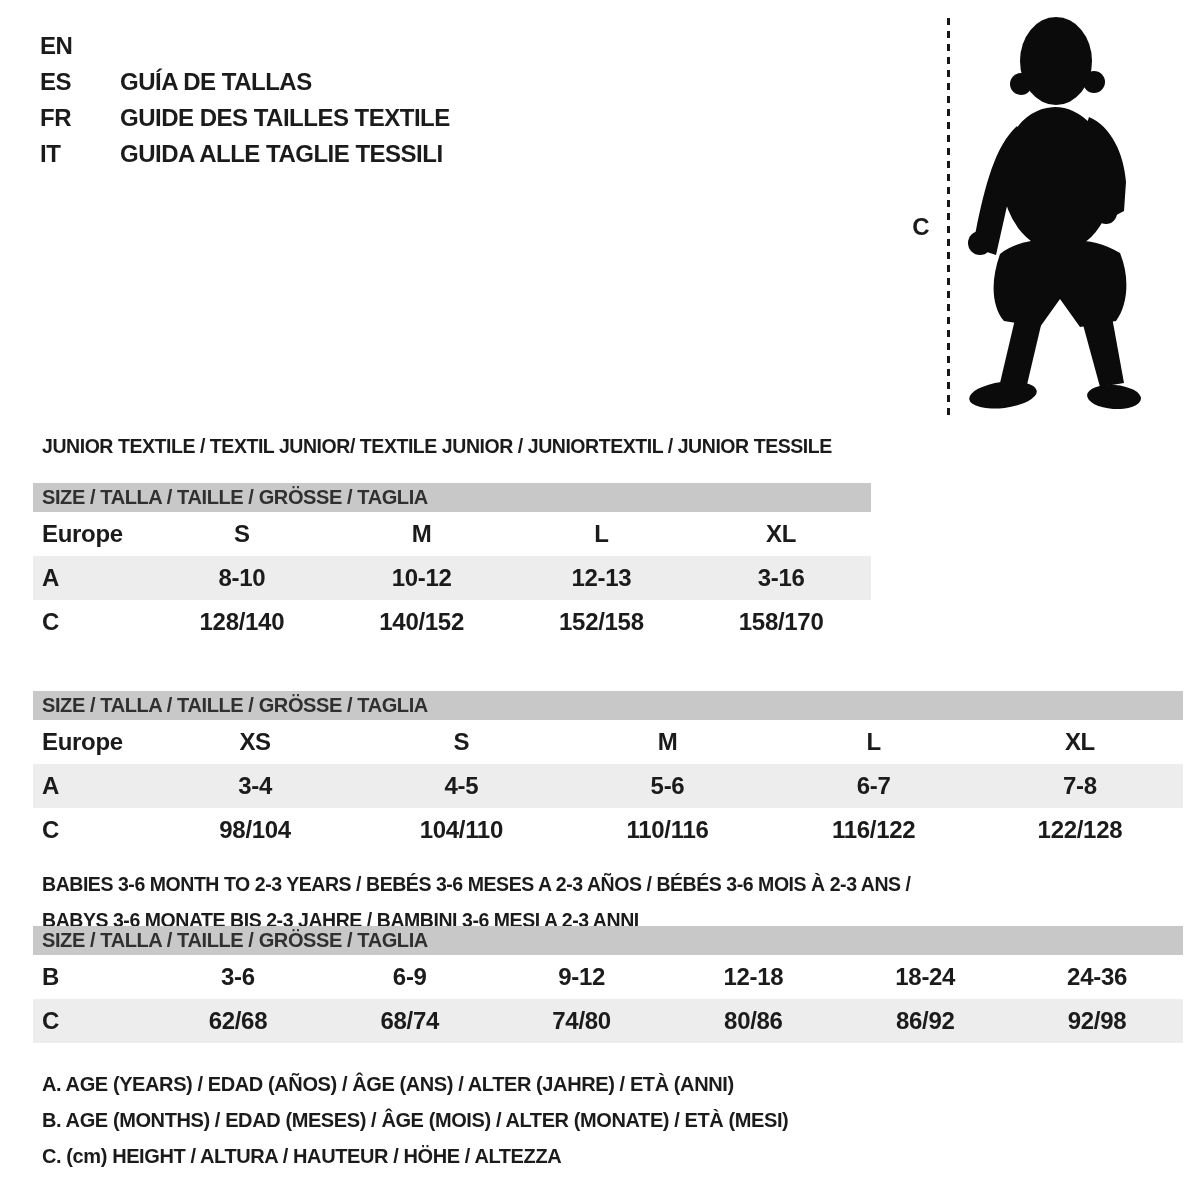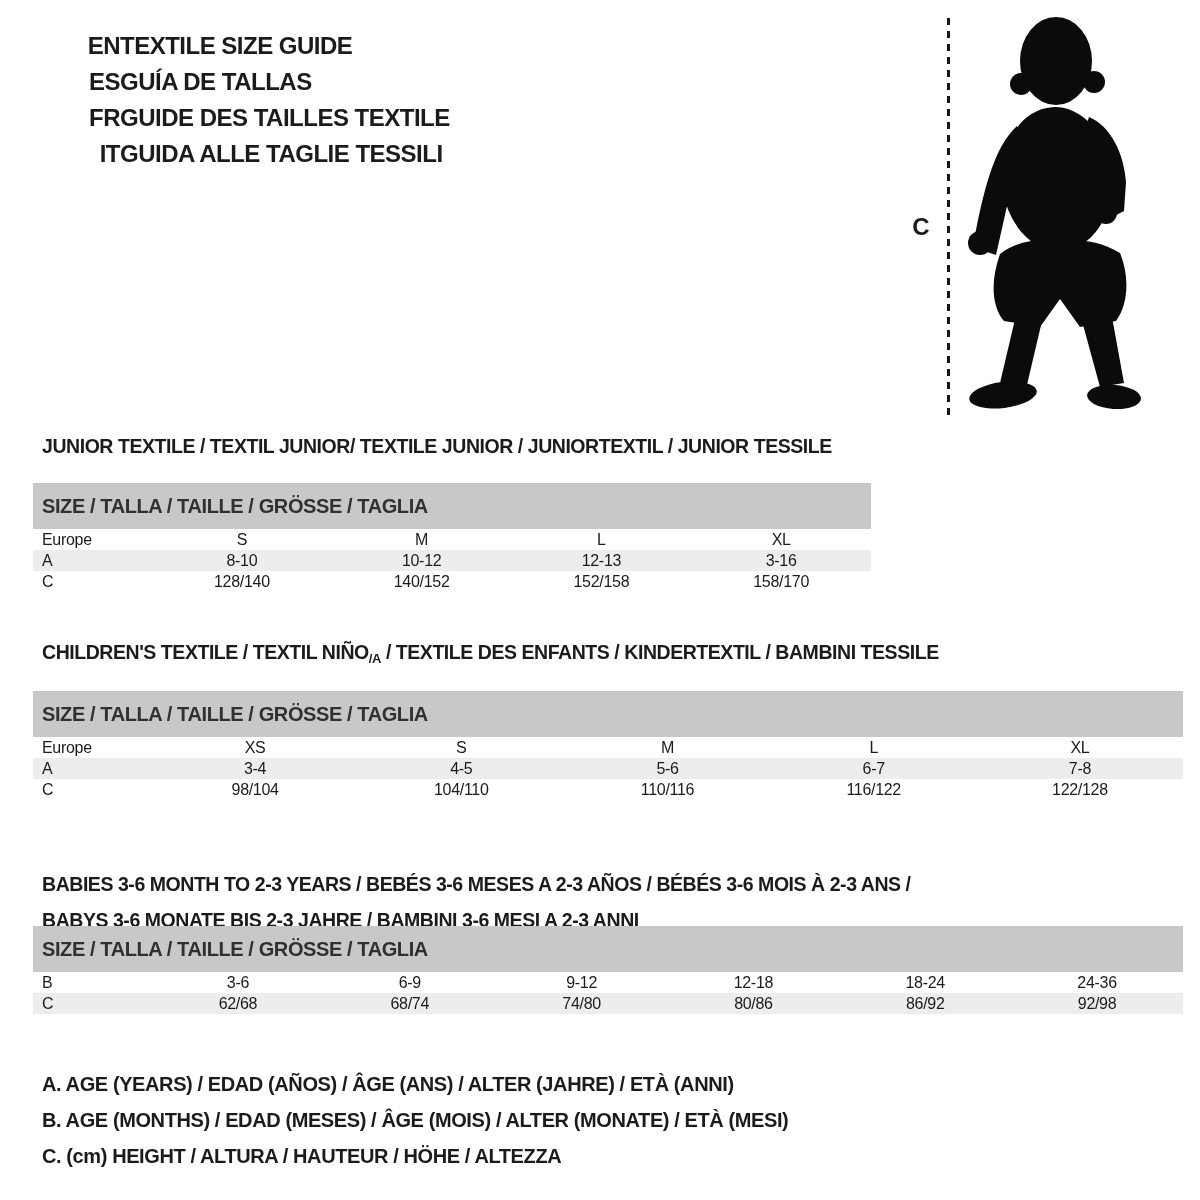--- a/index.html
+++ b/index.html
@@ -2,58 +2,57 @@
 <html><head>
 <meta charset="utf-8">
 <style>
   html,body{margin:0;padding:0;background:#ffffff;}
   .page{
     position:relative;width:1200px;height:1200px;background:#ffffff;
     font-family:"Liberation Sans", sans-serif;color:#1b1b1b;overflow:hidden;
   }
   
   .lang-block{position:absolute;left:40px;top:28px;}
-  .lang-row{display:flex;align-items:center;height:36px;font-weight:bold;font-size:24px;letter-spacing:-0.5px;white-space:nowrap;text-align:right;}
+  .lang-row{display:flex;align-items:center;height:36px;font-weight:bold;font-size:24px;letter-spacing:-0.5px;white-space:nowrap;}
   .lang-code{width:80px;flex:none;}
   
   .measure-line{
     position:absolute;left:947px;top:18px;width:3px;height:397px;
     background:repeating-linear-gradient(to bottom,#161616 0 7px,transparent 7px 13px);
   }
   .c-label{position:absolute;left:905px;top:213px;width:32px;text-align:center;font-size:24px;font-weight:bold;}
   .silhouette{position:absolute;left:963px;top:14px;}
   
   .sec-heading{position:absolute;left:42px;font-size:19.5px;font-weight:bold;letter-spacing:-0.45px;white-space:nowrap;}
   #h-junior{top:435px;}
   #h-children{top:641px;}
   #h-babies{top:845px;line-height:36px;margin-top:21px;}
   .subsm{font-size:13px;vertical-align:-4px;}
   
   .size-table{position:absolute;left:33px;}
   #t-junior{top:483px;width:838px;}
   #t-children{top:691px;width:1150px;}
   #t-babies{top:926px;width:1150px;}
-  .band{height:46px;background:#c8c8c8;display:flex;align-items:center;padding-left:9px;
+  .band{height:29px;background:#c8c8c8;display:flex;align-items:center;padding-left:9px;
         font-size:20px;font-weight:bold;color:#303030;letter-spacing:-0.4px;}
-  .trow{display:flex;align-items:center;height:21px;font-size:16px;font-weight:normal;letter-spacing:-0.3px;}
+  .trow{display:flex;align-items:center;height:44px;font-size:24px;font-weight:bold;letter-spacing:-0.3px;}
   .trow.shaded{background:#ededed;}
   .tlabel{width:110px;padding-left:9px;flex:none;}
   .tcell{flex:1;text-align:center;}
   
   .footer{position:absolute;left:42px;top:1066px;font-size:20px;font-weight:bold;line-height:36px;letter-spacing:-0.4px;white-space:nowrap;}
 </style>
 </head>
 <body>
 
 <div class="page">
 
   <div class="lang-block">
     <div class="lang-row">
       <span class="lang-code">EN</span>
-      <span class="lang-title">TEXTILE SIZE GUIDE</span>
     </div>
     <div class="lang-row">
       <span class="lang-code">ES</span>
       <span class="lang-title">GUÍA DE TALLAS</span>
     </div>
     <div class="lang-row">
       <span class="lang-code">FR</span>
       <span class="lang-title">GUIDE DES TAILLES TEXTILE</span>
     </div>
     <div class="lang-row">
@@ -101,23 +100,20 @@
       </div>
       <div class="trow">
         <div class="tlabel">C</div>
         <div class="tcell">128/140</div>
         <div class="tcell">140/152</div>
         <div class="tcell">152/158</div>
         <div class="tcell">158/170</div>
       </div>
     </div>
 
-  <div class="sec-heading" id="h-children">
-    <span>CHILDREN'S TEXTILE / TEXTIL NIÑO</span><span class="subsm">/A</span><span> / TEXTILE DES ENFANTS / KINDERTEXTIL / BAMBINI TESSILE</span>
-  </div>
   <div class="size-table" id="t-children">
     <div class="band">SIZE / TALLA / TAILLE / GRÖSSE / TAGLIA</div>
   <div class="trow">
         <div class="tlabel">Europe</div>
         <div class="tcell">XS</div>
         <div class="tcell">S</div>
         <div class="tcell">M</div>
         <div class="tcell">L</div>
         <div class="tcell">XL</div>
       </div>

